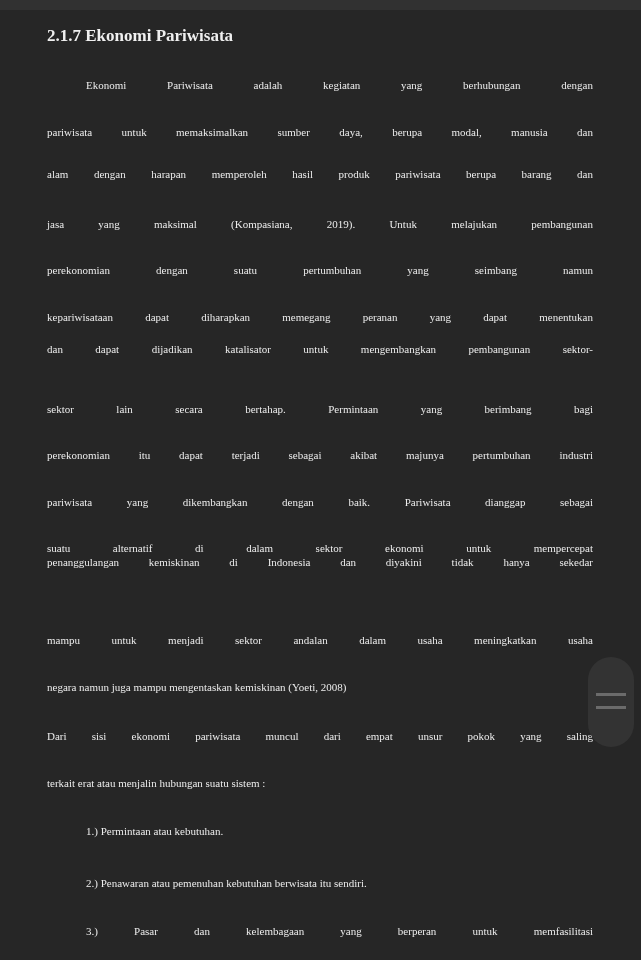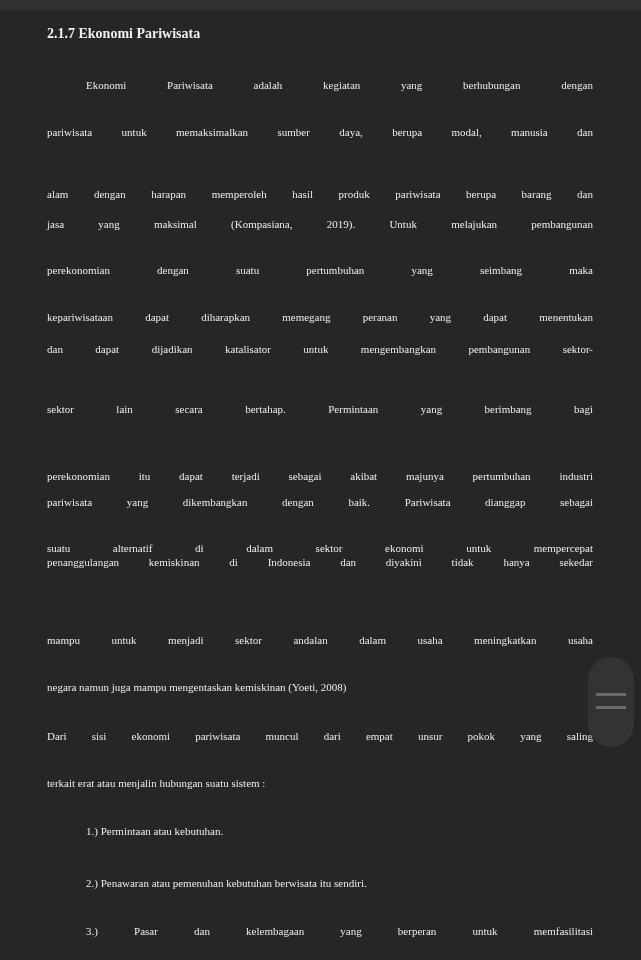--- a/index.html
+++ b/index.html
@@ -12,21 +12,21 @@
   }
   .topbar {
     position: absolute; left: 0; top: 0; width: 641px; height: 10px;
     background: #313131;
   }
   .page {
     position: absolute; left: 47px; top: 0; width: 546px;
   }
   .heading {
     position: absolute; left: 0; top: 26px;
-    font-size: 14px; font-weight: bold; white-space: nowrap;
+    font-size: 17px; font-weight: bold; white-space: nowrap;
     color: #f0f0f0;
   }
   .line {
     position: absolute; left: 0; width: 546px;
     font-size: 11px; line-height: 20px; height: 20px;
     white-space: nowrap; overflow: visible;
     text-align: justify; text-align-last: justify;
   }
   .line.last { text-align-last: left; }
   .line.indent { left: 39px; width: 507px; }
@@ -41,27 +41,27 @@
 </head>
 <body>
 
 <div class="topbar"></div>
 
 <div class="page">
   <div class="heading">2.1.7 Ekonomi Pariwisata</div>
 
   <div class="line indent" style="top:75px">Ekonomi Pariwisata adalah kegiatan yang berhubungan dengan</div>
   <div class="line" style="top:122px">pariwisata untuk memaksimalkan sumber daya, berupa modal, manusia dan</div>
-  <div class="line" style="top:184px">alam dengan harapan memperoleh hasil produk pariwisata berupa barang dan</div>
+  <div class="line" style="top:164px">alam dengan harapan memperoleh hasil produk pariwisata berupa barang dan</div>
   <div class="line" style="top:214px">jasa yang maksimal (Kompasiana, 2019). Untuk melajukan pembangunan</div>
-  <div class="line" style="top:260px">perekonomian dengan suatu pertumbuhan yang seimbang maka</div>
+  <div class="line" style="top:260px">perekonomian dengan suatu pertumbuhan yang seimbang namun</div>
   <div class="line" style="top:307px">kepariwisataan dapat diharapkan memegang peranan yang dapat menentukan</div>
   <div class="line" style="top:339px">dan dapat dijadikan katalisator untuk mengembangkan pembangunan sektor-</div>
   <div class="line" style="top:399px">sektor lain secara bertahap. Permintaan yang berimbang bagi</div>
-  <div class="line" style="top:466px">perekonomian itu dapat terjadi sebagai akibat majunya pertumbuhan industri</div>
+  <div class="line" style="top:445px">perekonomian itu dapat terjadi sebagai akibat majunya pertumbuhan industri</div>
   <div class="line" style="top:492px">pariwisata yang dikembangkan dengan baik. Pariwisata dianggap sebagai</div>
   <div class="line" style="top:538px">suatu alternatif di dalam sektor ekonomi untuk mempercepat</div>
   <div class="line" style="top:552px">penanggulangan kemiskinan di Indonesia dan diyakini tidak hanya sekedar</div>
   <div class="line" style="top:630px">mampu untuk menjadi sektor andalan dalam usaha meningkatkan usaha</div>
   <div class="line last" style="top:677px">negara namun juga mampu mengentaskan kemiskinan (Yoeti, 2008)</div>
 
   <div class="line" style="top:726px">Dari sisi ekonomi pariwisata muncul dari empat unsur pokok yang saling</div>
   <div class="line last" style="top:773px">terkait erat atau menjalin hubungan suatu sistem :</div>
 
   <div class="line indent last" style="top:821px">1.) Permintaan atau kebutuhan.</div>

